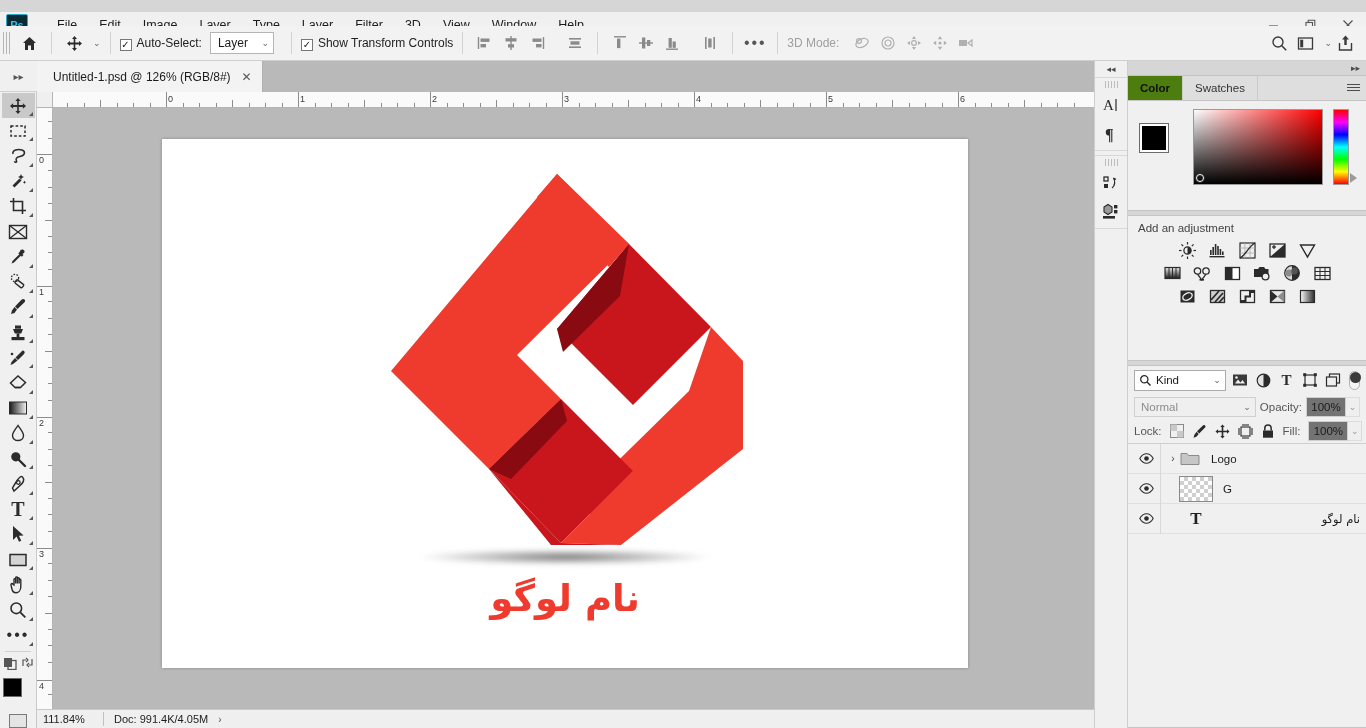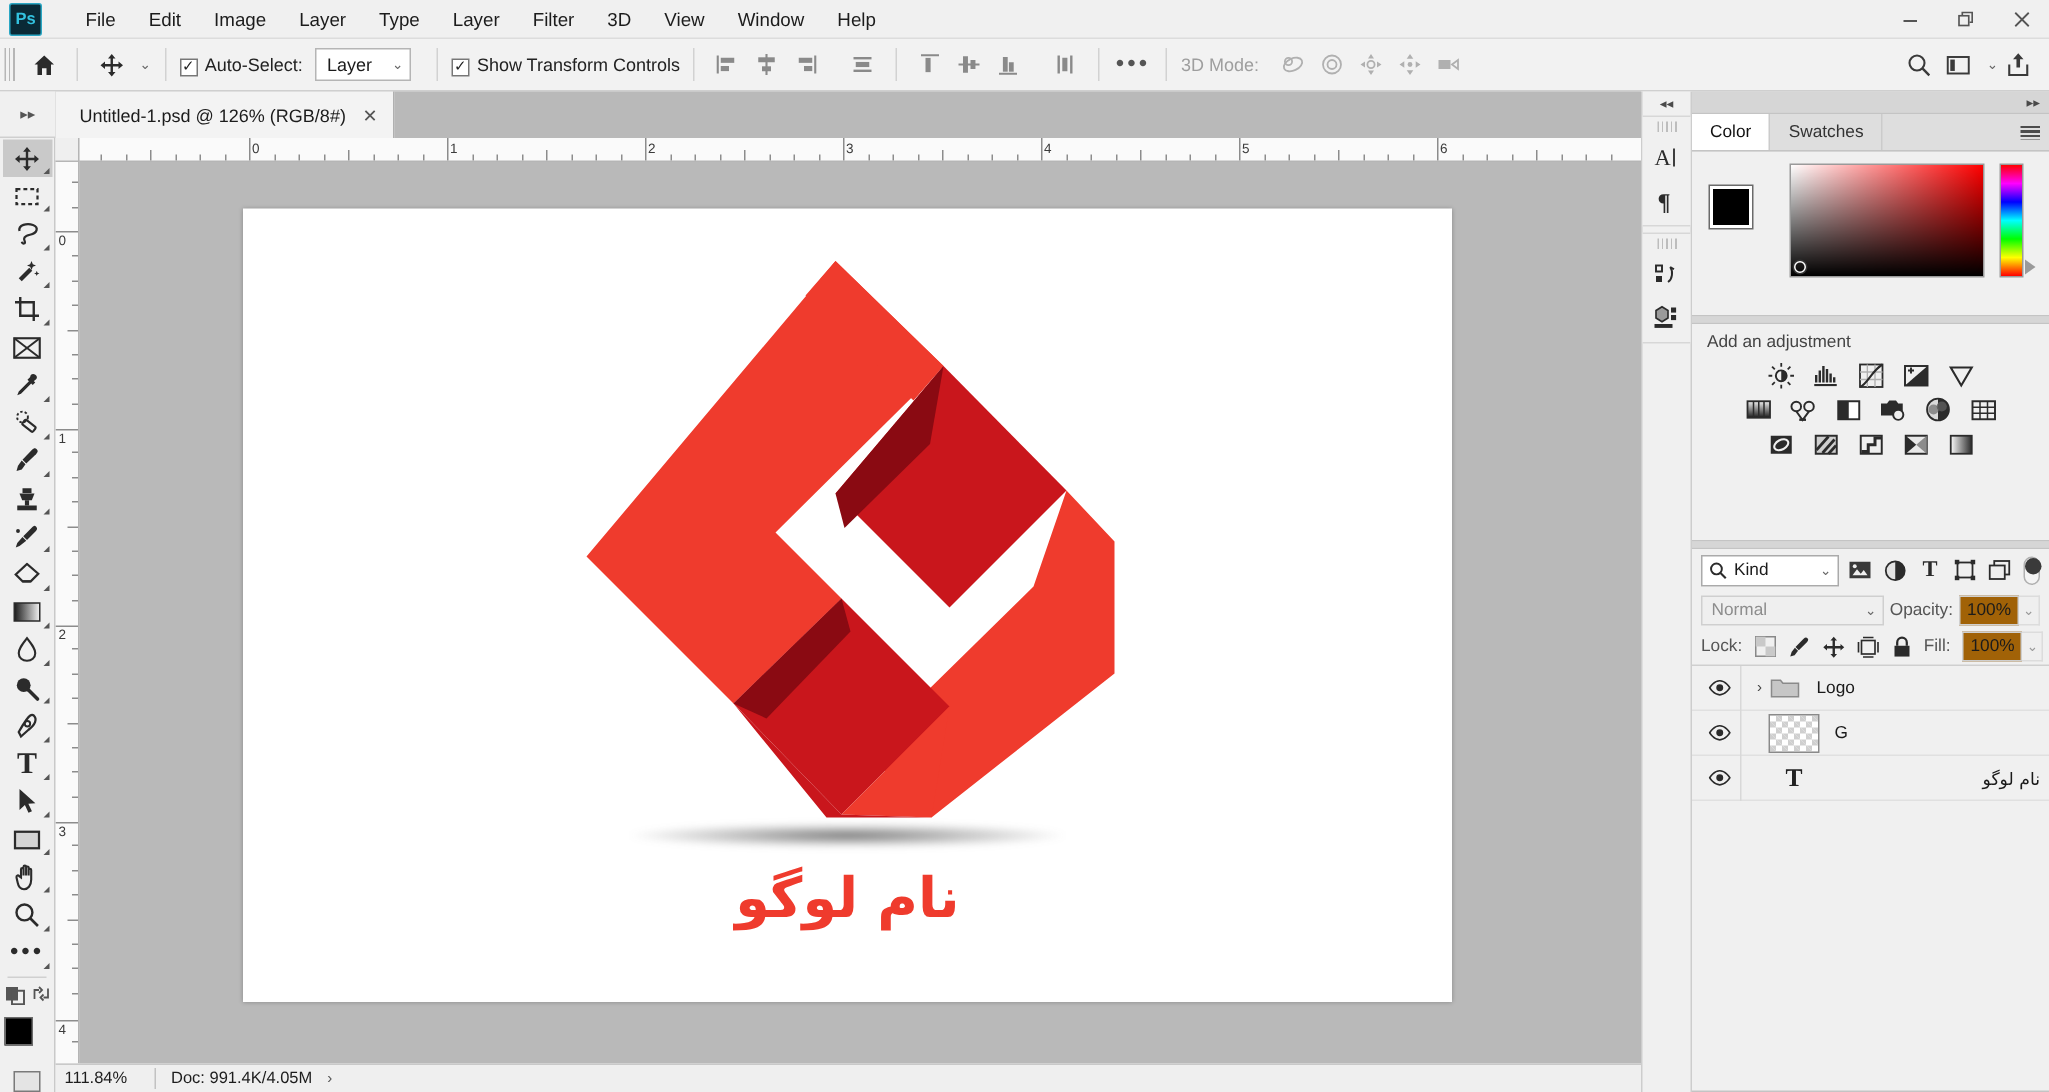--- a/index.html
+++ b/index.html
@@ -9,21 +9,21 @@
     font-size: 12px;
     background: #d6d6d6;
     overflow: hidden;
     color: #1b1b1b;
     -webkit-font-smoothing: antialiased;
   }
   .app { position: relative; width: 1366px; height: 728px; }
 
   
   .titlebar {
-    position: absolute; top: 0; left: 0; width: 1366px; height: 26px;
+    position: absolute; top: 12px; left: 0; width: 1366px; height: 26px;
     background: #f0f0f0; display: flex; align-items: center;
     border-bottom: 1px solid #dcdcdc;
   }
   .ps-logo {
     width: 22px; height: 22px; margin-left: 6px; background: #0a2a36;
     border: 1px solid #2aa7c4; color: #33c3e0; font-size: 11px; font-weight: bold;
     display: flex; align-items: center; justify-content: center; border-radius: 2px;
   }
   .menubar { display: flex; align-items: center; margin-left: 18px; height: 26px; }
   .menu-item {
@@ -165,21 +165,21 @@
   .rail-btn { width: 32px; height: 29px; display: flex; align-items: center; justify-content: center; color: #3a3a3a; }
 
   
   .rightdock { position: absolute; top: 61px; left: 1128px; width: 238px; height: 667px; background: #d6d6d6; }
   .dock-collapse { height: 14px; display: flex; align-items: center; justify-content: flex-end;
       padding-right: 6px; font-size: 9px; color: #4a4a4a; }
   .panel { background: #f0f0f0; border: 1px solid #c4c4c4; border-left: none; border-right: none; }
   .panel-tabs { display: flex; height: 25px; background: #dedede; border-bottom: 1px solid #c4c4c4; align-items: stretch; }
   .ptab { padding: 0 12px; display: flex; align-items: center; font-size: 11.5px; color: #333;
       border-right: 1px solid #cbcbcb; }
-  .ptab.active { background: #ffffff; color: #111; font-weight: normal; }
+  .ptab.active { background: #4d7c0f; color: #111; font-weight: bold; }
   .pmenu { margin-left: auto; width: 26px; display: flex; align-items: center; justify-content: center; }
   .hamb { width: 13px; height: 9px; background: repeating-linear-gradient(to bottom, #4c4c4c 0 1.5px, transparent 1.5px 3px); }
 
   
   .colorbody { height: 86px; display: flex; align-items: center; padding: 5px 8px 0 8px; }
   .swatchpair { position: relative; width: 46px; height: 46px; margin-left: 4px; margin-right: 10px; }
   .sw-fg { position: absolute; left: 0; top: 0; width: 28px; height: 28px; background: #000;
       border: 2px solid #fff; outline: 1px solid #6a6a6a; }
   .sw-bg { position: absolute; left: 16px; top: 16px; width: 28px; height: 28px; background: #fff;
       border: 1px solid #6a6a6a; z-index: -1; }
@@ -209,21 +209,21 @@
   .lp-filt { width: 18px; height: 20px; display: flex; align-items: center; justify-content: center; color: #333; }
   .toggle-pill { width: 11px; height: 19px; border-radius: 6px; background: #f4f4f4;
      border: 1px solid #b0b0b0; position: relative; margin-left: 2px; }
   .toggle-pill:before { content:""; position: absolute; top:0px; left:-0.5px; width: 11px; height: 11px;
      border-radius:50%; background:#3a3a3a; }
   .lp-row2 { display: flex; align-items: center; height: 25px; padding: 0 6px; gap: 4px; }
   .blendsel { flex: 1; height: 20px; border: 1px solid #cfcfcf; background: #efefef;
      display: flex; align-items: center; justify-content: space-between; padding: 0 4px 0 6px;
      font-size: 11.5px; color: #8d8d8d; }
   .lbl-sm { font-size: 11.5px; color: #555; }
-  .numbox { width: 40px; height: 20px; border: 1px solid #cfcfcf; background: #a16207;
+  .numbox { width: 40px; height: 20px; border: 1px solid #cfcfcf; background: #737373;
      display: flex; align-items: center; justify-content: center; font-size: 11.5px; }
   .numcaret { width: 14px; height: 20px; display: flex; align-items: center; justify-content: center;
      font-size: 9px; color: #999; border: 1px solid #dcdcdc; border-left: none; background:#efefef; }
   .lp-row3 { display: flex; align-items: center; height: 25px; padding: 0 6px; gap: 8px;
      border-bottom: 1px solid #cfcfcf; }
   .lock-ico { width: 16px; height: 16px; display: flex; align-items: center; justify-content: center; color: #444; }
 
   .layer-row { display: flex; align-items: center; height: 30px; border-bottom: 1px solid #e0e0e0;
      padding-left: 4px; }
   .eye-cell { width: 28px; display: flex; align-items: center; justify-content: center; }

